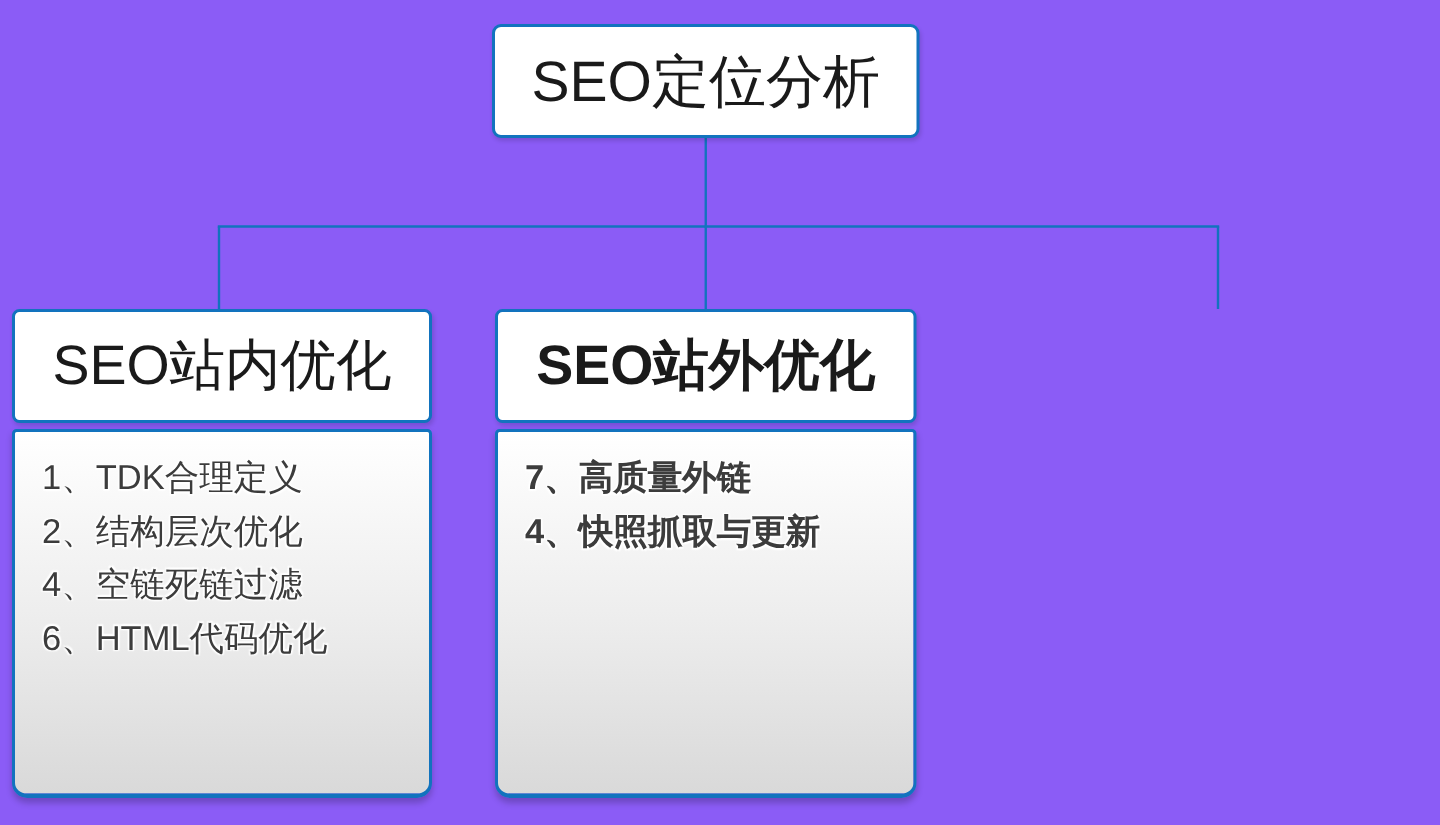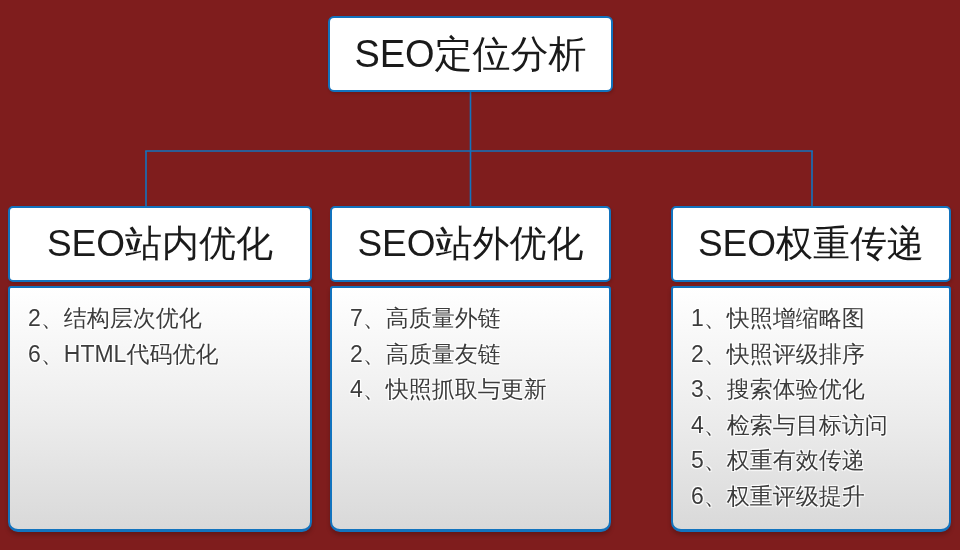--- a/index.html
+++ b/index.html
@@ -3,21 +3,21 @@
 <meta charset="utf-8">
 <style>
   :root { --accent: #1273BE; }
   html, body { margin: 0; padding: 0; background: #ffffff; }
   body { font-family: "Liberation Sans", sans-serif; }
 
   .canvas {
     position: relative;
     width: 960px;
     height: 550px;
-    background: #7f1d1d;
+    background: #8b5cf6;
     overflow: hidden;
   }
 
   .connectors {
     position: absolute;
     left: 0; top: 0;
     width: 960px; height: 550px;
     pointer-events: none;
   }
 
@@ -64,22 +64,22 @@
 
   .list-item {
     font-size: 23px;
     line-height: 35.6px;
     color: #3c3c3c;
     text-shadow: -1px -1px 1px #ffffff, 1px -1px 1px #ffffff,
                  -1px  1px 1px #ffffff, 1px  1px 1px #ffffff;
     white-space: nowrap;
   }
 
-  .col-1 { left: 8px;   width: 304px; }
-  .col-2 { left: 330px; width: 281px; }
+  .col-1 { left: 8px;   width: 280px; }
+  .col-2 { left: 330px; width: 281px; font-weight: bold; }
   .col-3 { left: 671px; width: 280px; }
 </style>
 </head>
 <body>
 
 <div class="canvas">
 
   <svg class="connectors" viewBox="0 0 960 550" xmlns="http://www.w3.org/2000/svg">
     <line x1="470.5" y1="92" x2="470.5" y2="151.8" stroke="#1273BE" stroke-width="1.6"></line>
     <line x1="145.2" y1="151" x2="812.8" y2="151" stroke="#1273BE" stroke-width="1.6"></line>
@@ -89,38 +89,28 @@
   </svg>
 
   <div class="node root-node">
     <span>SEO定位分析</span>
   </div>
 
   <div class="node header-node col-1">
     <span>SEO站内优化</span>
   </div>
   <div class="list-box col-1">
+    <div class="list-item">1、TDK合理定义</div>
     <div class="list-item">2、结构层次优化</div>
+    <div class="list-item">4、空链死链过滤</div>
     <div class="list-item">6、HTML代码优化</div>
   </div>
 
   <div class="node header-node col-2">
     <span>SEO站外优化</span>
   </div>
   <div class="list-box col-2">
     <div class="list-item">7、高质量外链</div>
-    <div class="list-item">2、高质量友链</div>
     <div class="list-item">4、快照抓取与更新</div>
   </div>
 
-  <div class="node header-node col-3">
-    <span>SEO权重传递</span>
-  </div>
-  <div class="list-box col-3">
-    <div class="list-item">1、快照增缩略图</div>
-    <div class="list-item">2、快照评级排序</div>
-    <div class="list-item">3、搜索体验优化</div>
-    <div class="list-item">4、检索与目标访问</div>
-    <div class="list-item">5、权重有效传递</div>
-    <div class="list-item">6、权重评级提升</div>
-  </div>
 
 </div>
 
 </body></html>

